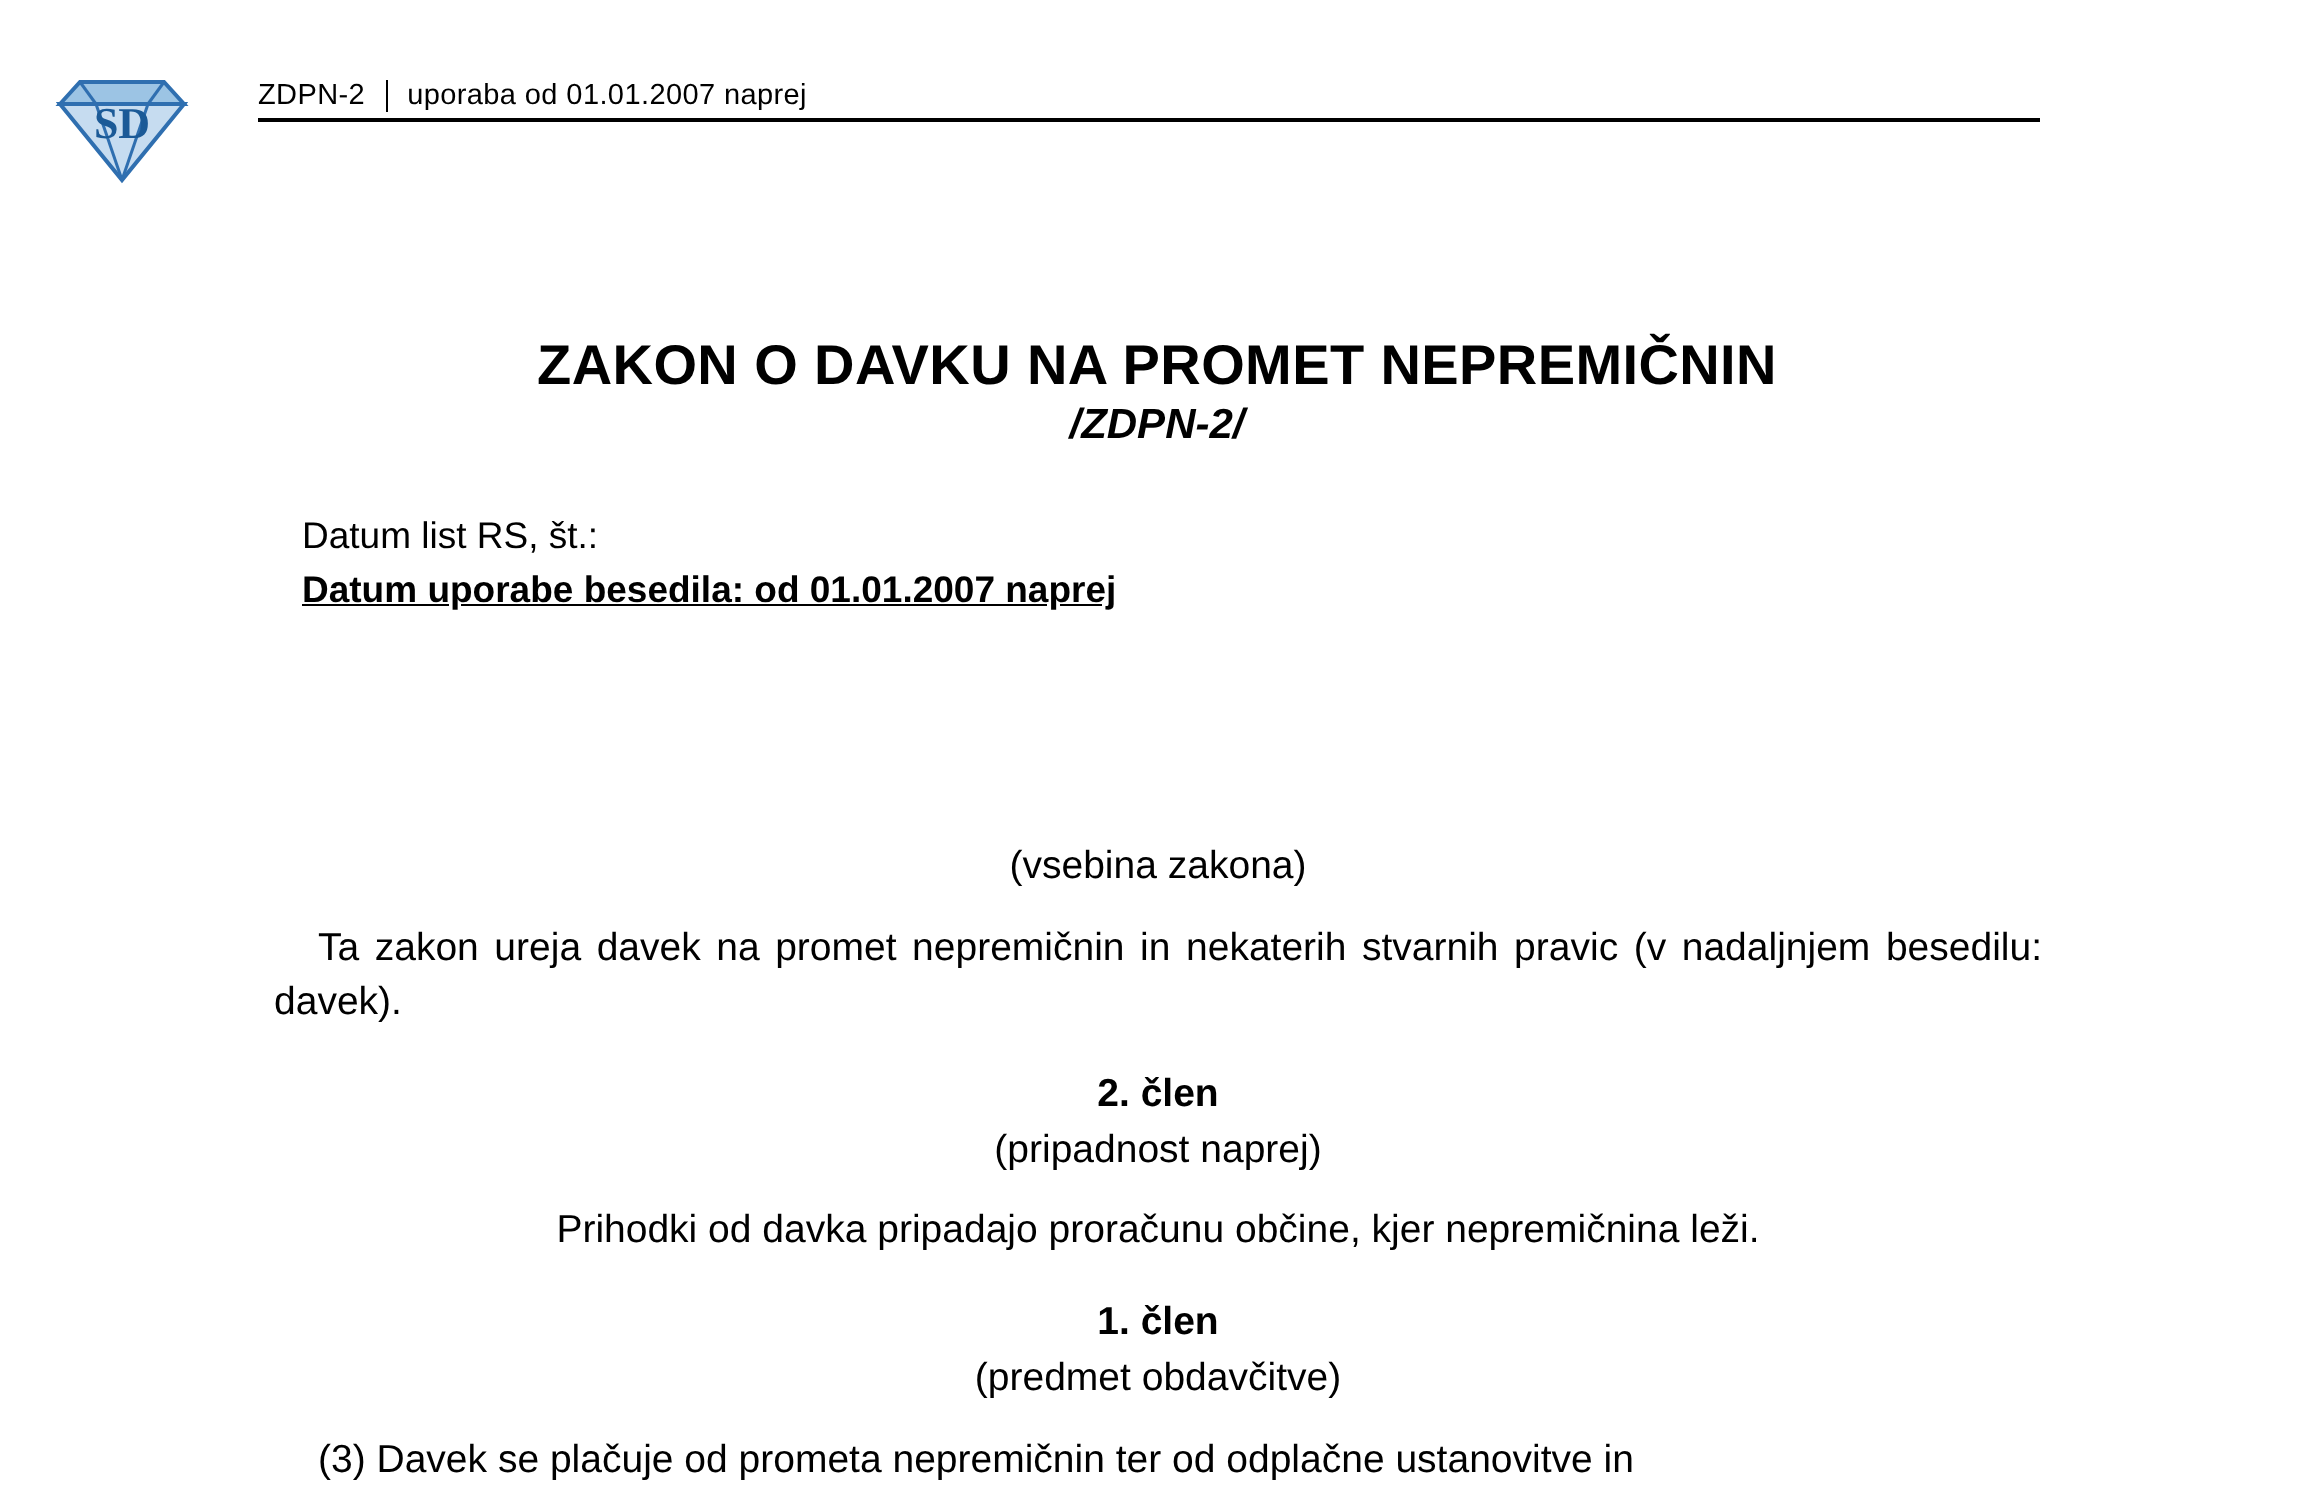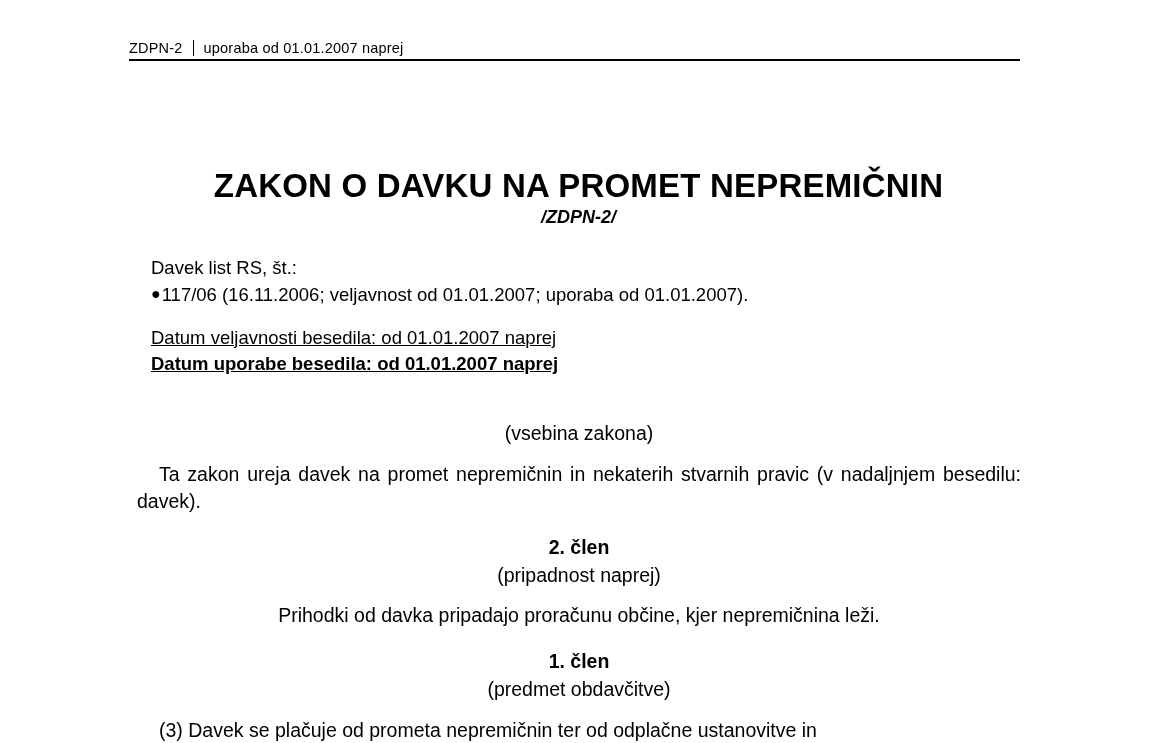--- a/index.html
+++ b/index.html
@@ -70,27 +70,27 @@
     width: 1157px;
   }
   .title-block {
     position: absolute;
     left: 0;
     top: 165px;
     width: 1157px;
     text-align: center;
   }
   .title-main {
-    font-size: 33px;
+    font-size: 28px;
     font-weight: bold;
     letter-spacing: 0.2px;
     line-height: 1.25;
   }
   .title-sub {
-    font-size: 18px;
+    font-size: 21px;
     font-weight: bold;
     font-style: italic;
     line-height: 1.25;
   }
 
   .meta-block {
     position: absolute;
     left: 151px;
     top: 255px;
     width: 900px;
@@ -148,45 +148,52 @@
   }
   .first-art-num {
     margin-top: 0;
   }
 </style>
 </head>
 <body>
 
 <div class="page-header">
 
+  <div class="logo">
+    <svg width="78" height="56" viewBox="0 0 78 56" xmlns="http://www.w3.org/2000/svg">
+      <polygon points="8,14 70,14 39,52" fill="#c6dcf0" stroke="#2f6fb0" stroke-width="2"></polygon>
+      <path d="M8,14 L18,3 L60,3 L70,14 Z" fill="#9cc4e4" stroke="#2f6fb0" stroke-width="2"></path>
+      <line x1="18" y1="3" x2="26" y2="14" stroke="#2f6fb0" stroke-width="1.5"></line>
+      <line x1="60" y1="3" x2="52" y2="14" stroke="#2f6fb0" stroke-width="1.5"></line>
+      <line x1="26" y1="14" x2="39" y2="52" stroke="#2f6fb0" stroke-width="1.5"></line>
+      <line x1="52" y1="14" x2="39" y2="52" stroke="#2f6fb0" stroke-width="1.5"></line>
+      <text x="39" y="31" font-family="Liberation Serif, serif" font-size="22" font-weight="bold" fill="#1b5a97" text-anchor="middle">SD</text>
+    </svg>
+  </div>
 
   <div class="header-right">
     <div class="header-text-row">
       <span class="header-doc-id">ZDPN-2</span>
       <span class="header-divider-v"></span>
       <span class="header-usage">uporaba od 01.01.2007 naprej</span>
     </div>
     <div class="header-rule"></div>
   </div>
 
 </div>
 
 <div class="doc">
 
   <div class="title-block">
     <div class="title-main">ZAKON O DAVKU NA PROMET NEPREMIČNIN</div>
     <div class="title-sub">/ZDPN-2/</div>
   </div>
 
   <div class="meta-block">
-    <div class="meta-line">Davek list RS, št.:</div>
-    <div class="bullet-line">
-      <span class="bullet-dot">●</span><span>117/06 (16.11.2006; veljavnost od 01.01.2007; uporaba od 01.01.2007).</span>
-    </div>
-    <div class="meta-underline-1">Datum veljavnosti besedila: od 01.01.2007 naprej</div>
+    <div class="meta-line">Datum list RS, št.:</div>
     <div class="meta-underline-2">Datum uporabe besedila: od 01.01.2007 naprej</div>
   </div>
 
   <div class="articles">
 
     <div class="art-title">(vsebina zakona)</div>
     <div class="art-body">Ta zakon ureja davek na promet nepremičnin in nekaterih stvarnih pravic (v nadaljnjem besedilu: davek).</div>
 
     <div class="art-num">2. člen</div>
     <div class="art-title">(pripadnost naprej)</div>

